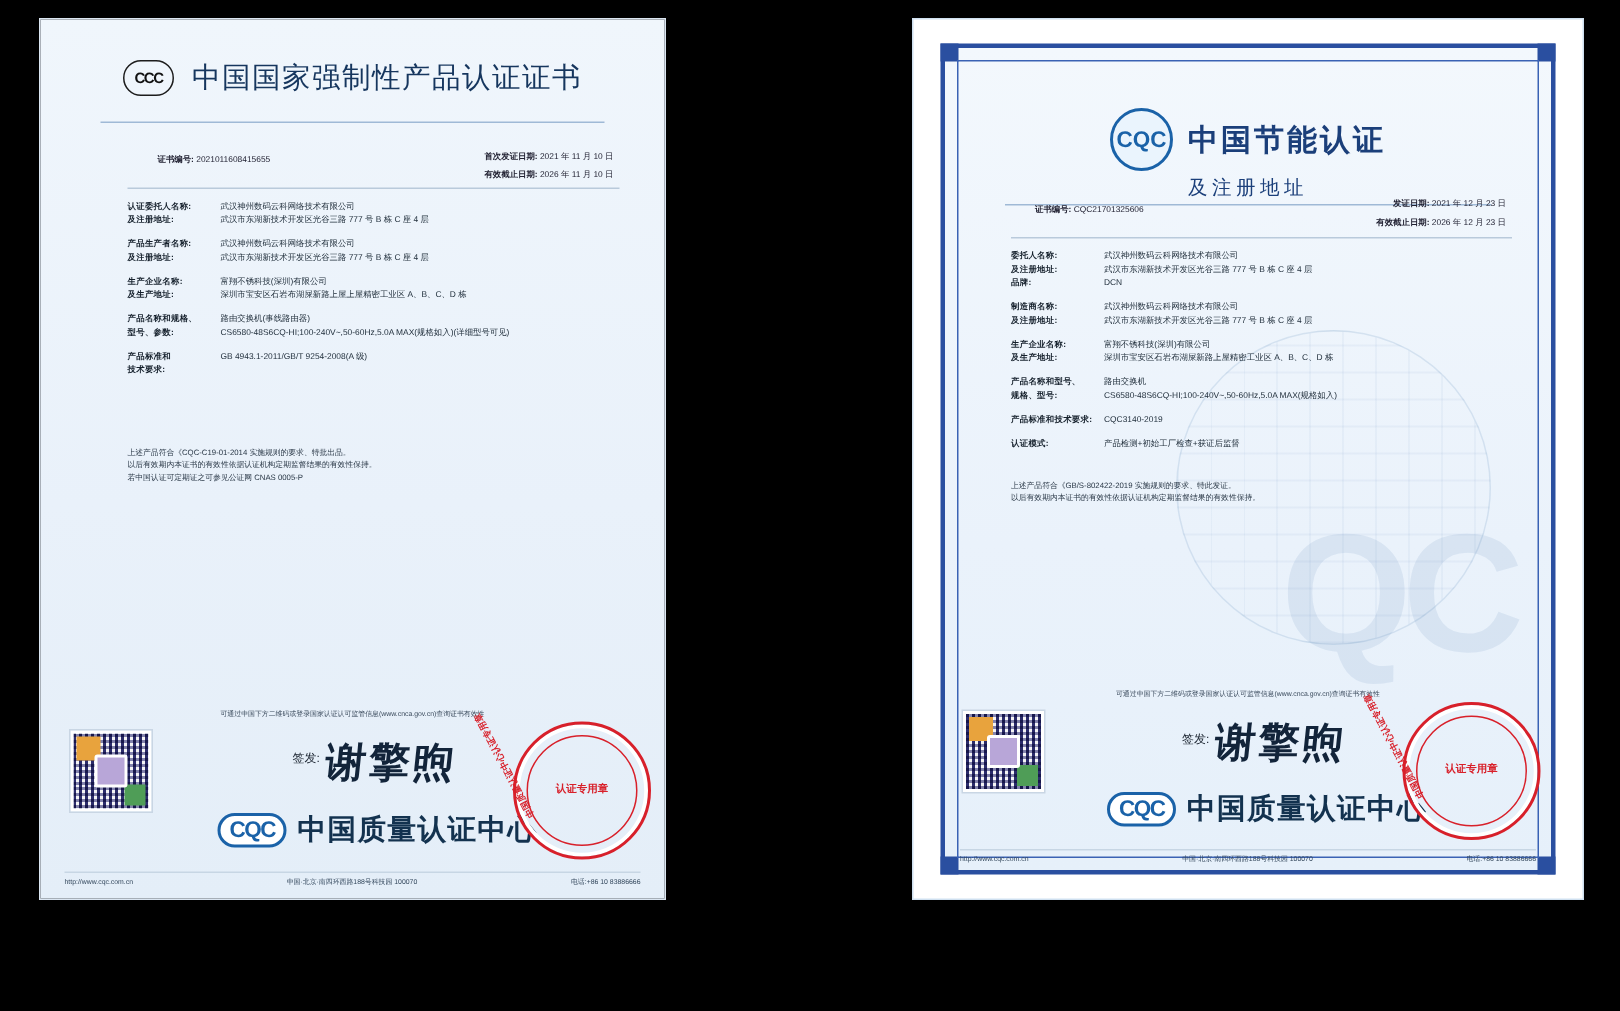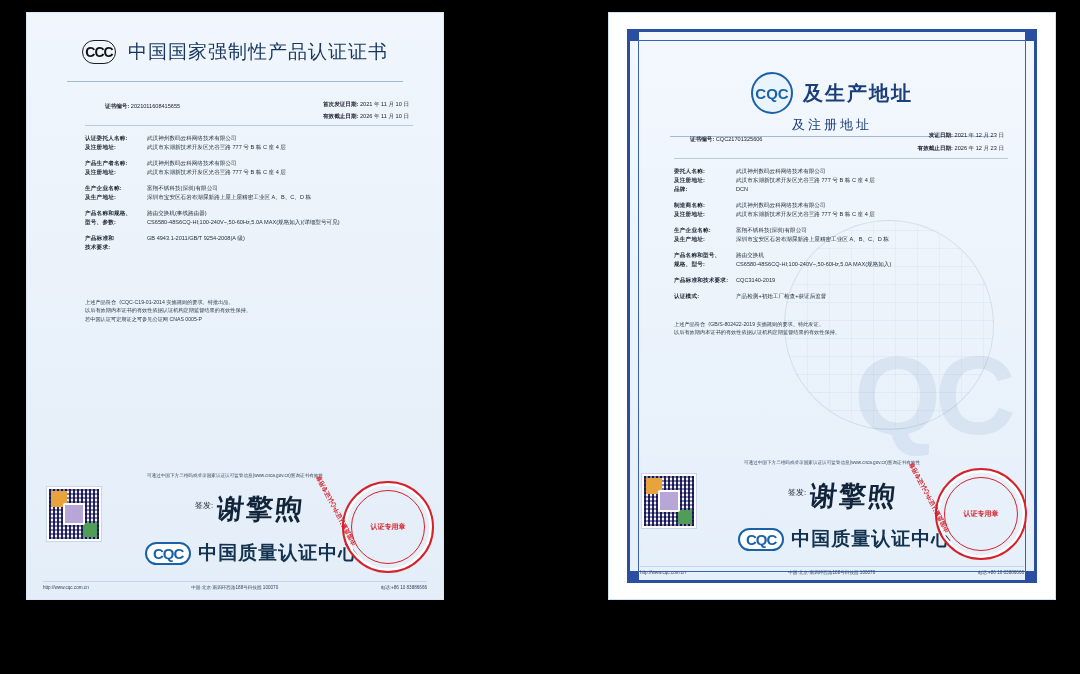--- a/index.html
+++ b/index.html
@@ -56,21 +56,21 @@
     position:absolute; left:0; right:0;
     display:flex; align-items:center; justify-content:center; gap:12px;
   }
   .hdr-l { top:26px; }
   .hdr-r { top:40px; flex-direction:column; gap:2px; }
 
   .ccc-badge {
     width:34px; height:24px; border:1.6px solid #1c1c1c;
     border-radius:12px; position:relative;
     display:flex; align-items:center; justify-content:center;
-    font-size:14px; font-weight:bold; letter-spacing:-1px; color:#111;
+    font-size:10px; font-weight:bold; letter-spacing:-1px; color:#111;
   }
 
   .title-cn {
     font-size:19px; font-weight:normal; color:#16365e; letter-spacing:1px;
     white-space:nowrap;
   }
 
   .cqc-logo-circ {
     width:42px; height:42px; border-radius:50%;
     border:2px solid #1a62a8; color:#1a62a8;
@@ -340,21 +340,21 @@
       <div class="orn-inner"></div>
 
       <div class="wm-globe"></div>
       <div class="wm">QC</div>
 
       <div class="sheet-body">
 
         <div class="hdr hdr-r">
           <div class="r-title-row">
             <div class="cqc-logo-circ">CQC</div>
-            <div class="r-title">及生产地址</div>
+            <div class="r-title">中国节能认证</div>
           </div>
           <div class="r-sub">及注册地址</div>
         </div>
 
         <div class="hr-title" style="left:40px; right:40px; top:104px;"></div>
 
         <div class="meta" style="left:60px; top:104px;">
           <b>证书编号:</b>
           <span>CQC21701325606</span>
         </div>

